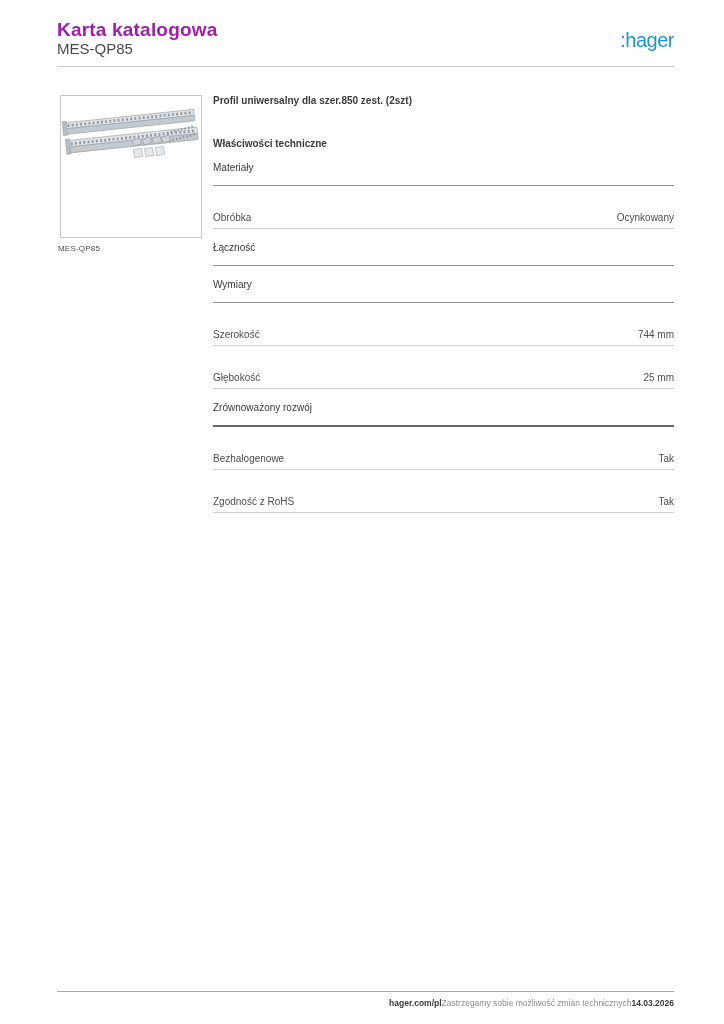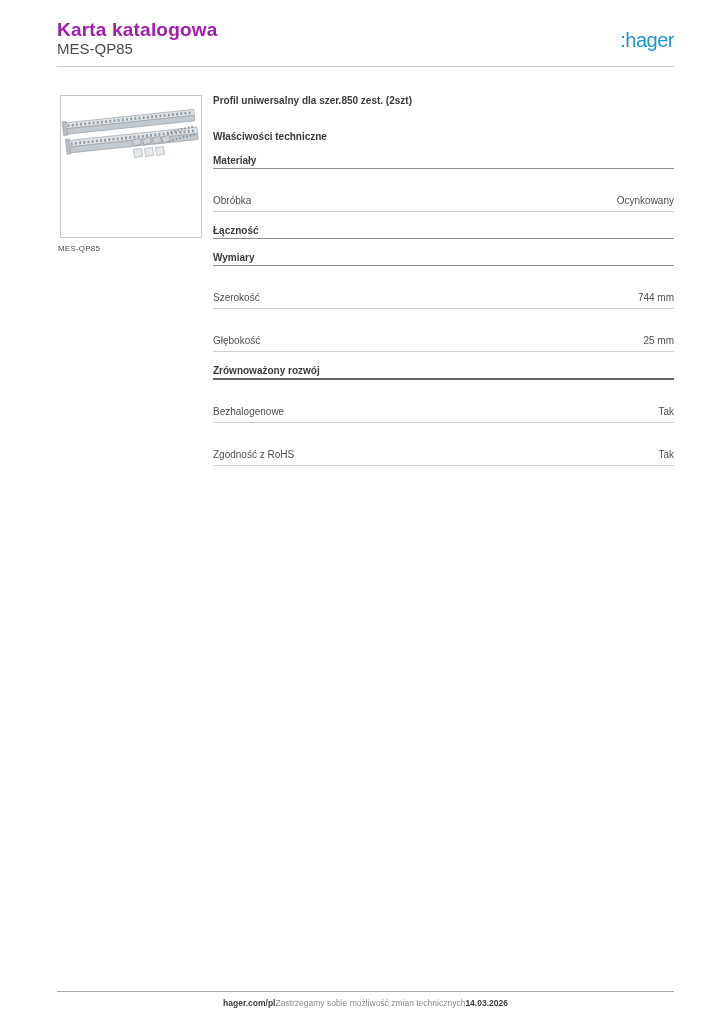--- a/index.html
+++ b/index.html
@@ -32,43 +32,43 @@
   }
   .image-card svg { display: block; width: 140px; height: 141px; }
   .image-caption {
     position: absolute; left: 58px; top: 244px;
     font-size: 8px; color: #4f4f4f; letter-spacing: 0.2px;
   }
 
   
   .props { position: absolute; left: 213px; top: 95px; width: 461px; }
   .prop-title { font-size: 10px; font-weight: bold; color: #3a3a3a; line-height: 11px; }
-  .prop-heading { margin-top: 25px; font-size: 10px; font-weight: bold; color: #3a3a3a; line-height: 11px; }
+  .prop-heading { margin-top: 32px; font-size: 10px; font-weight: bold; color: #3a3a3a; line-height: 11px; }
 
   .section { margin-top: 13px; }
   .section-title {
-    font-size: 10px; font-weight: bold; color: #3a3a3a;
-    padding-bottom: 2px; line-height: 11px;
+    font-size: 10px; font-weight: normal; color: #3a3a3a;
+    padding-bottom: 12px; line-height: 11px;
     border-bottom: 1px solid #909090;
   }
   .section:last-child .section-title { border-bottom: 2px solid #666666; }
   .spec-row {
     display: flex; justify-content: space-between; align-items: baseline;
     font-size: 10px; color: #4f4f4f;
     padding: 2px 0 5px 0; line-height: 11px;
     border-bottom: 1px solid #cfcfcf;
   }
   .spec-label { text-align: left; }
   .spec-value { text-align: right; margin-top: 24px; }
 
   
   .footer-rule { position: absolute; left: 57px; right: 50px; top: 991px; border-top: 1px solid #a8a8a8; }
   .footer {
     position: absolute; left: 57px; right: 50px; top: 998px;
-    display: flex; justify-content: center; align-items: baseline;
+    display: flex; justify-content: flex-end; align-items: baseline;
     font-size: 8.5px;
   }
   .footer-site { font-weight: bold; color: #3a3a3a; }
   .footer-disclaimer { color: #8c8c8c; }
   .footer-date { font-weight: bold; color: #3a3a3a; }
 </style>
 </head>
 <body>
 
 <div class="doc-header">

